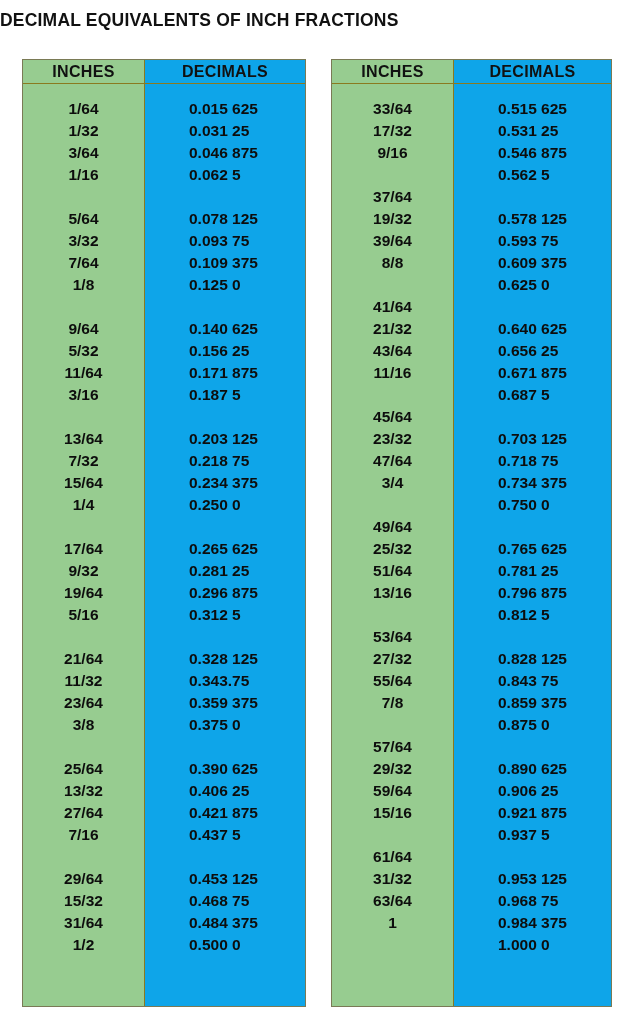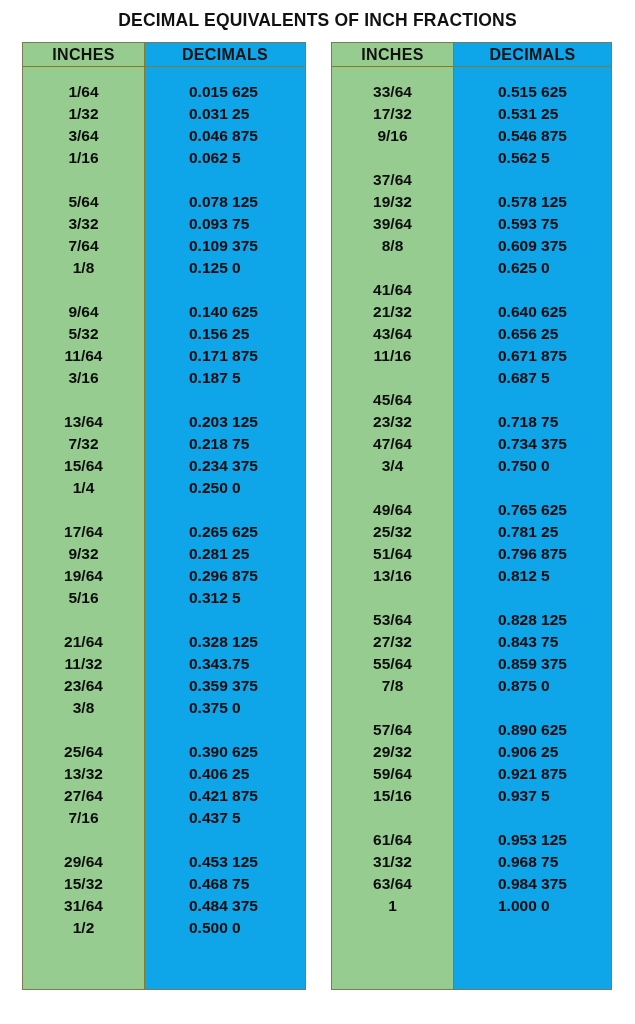--- a/index.html
+++ b/index.html
@@ -13,30 +13,30 @@
     font-family: "Liberation Sans", sans-serif;
     position: relative;
     overflow: hidden;
   }
 
   #page-title {
     position: absolute;
     top: 10px;
     left: 0;
     width: 635px;
-    text-align: center;
+    text-align: left;
     font-size: 17.5px;
     font-weight: bold;
     letter-spacing: 0.2px;
     color: #111111;
   }
 
   .table-wrap {
     position: absolute;
-    top: 42px;
+    top: 59px;
     border: 1px solid #7a7a55;
     box-sizing: border-box;
     overflow: hidden;
   }
   #table-left  { left: 22px;  width: 284px; height: 948px; }
   #table-right { left: 331px; width: 281px; height: 948px; }
 
   .head-row {
     display: flex;
     height: 24px;
@@ -238,20 +238,21 @@
         <div class="cell">0.578 125</div>
         <div class="cell">0.593 75</div>
         <div class="cell">0.609 375</div>
         <div class="cell">0.625 0</div>
         <div class="cell spacer">&nbsp;</div>
         <div class="cell">0.640 625</div>
         <div class="cell">0.656 25</div>
         <div class="cell">0.671 875</div>
         <div class="cell">0.687 5</div>
         <div class="cell spacer">&nbsp;</div>
+        <div class="cell">0.703 125</div>
         <div class="cell">0.718 75</div>
         <div class="cell">0.734 375</div>
         <div class="cell">0.750 0</div>
         <div class="cell spacer">&nbsp;</div>
         <div class="cell">0.765 625</div>
         <div class="cell">0.781 25</div>
         <div class="cell">0.796 875</div>
         <div class="cell">0.812 5</div>
         <div class="cell spacer">&nbsp;</div>
         <div class="cell">0.828 125</div>

